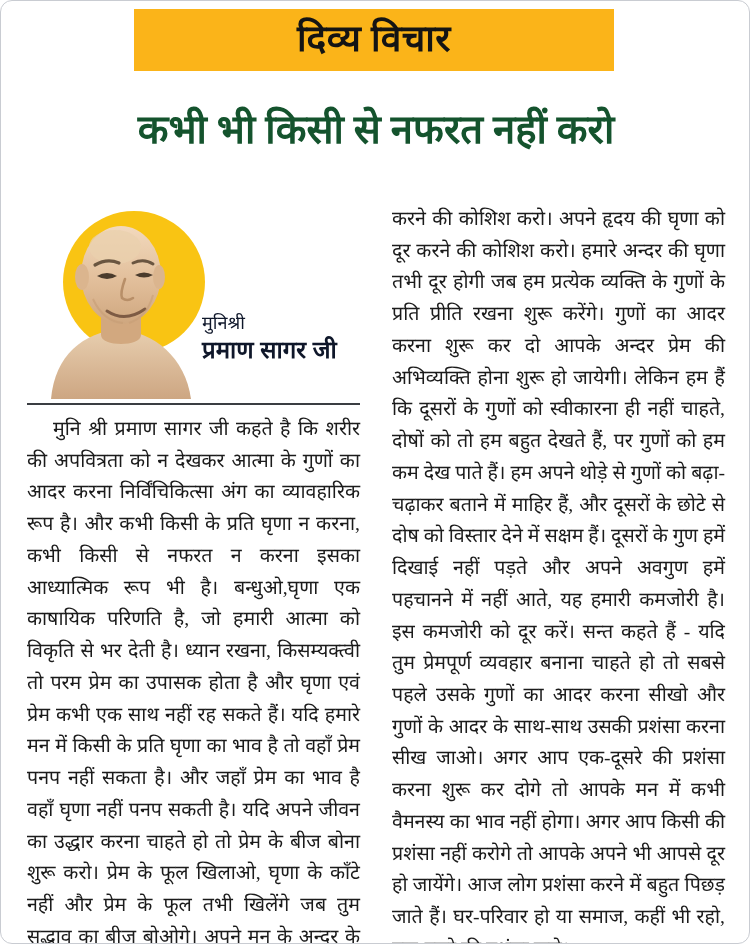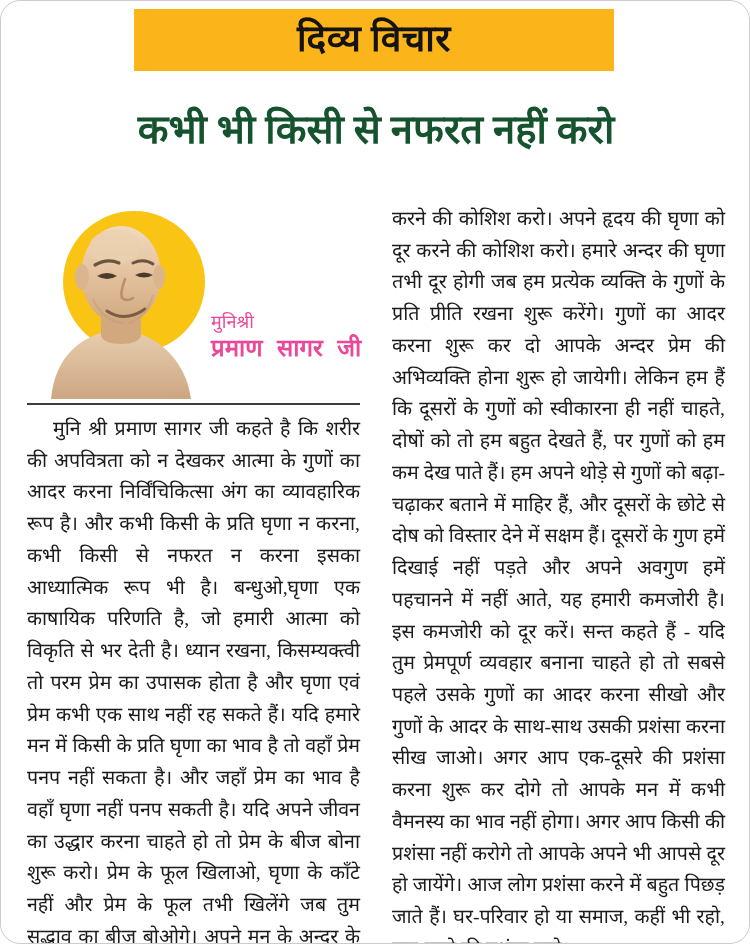--- a/index.html
+++ b/index.html
@@ -12,21 +12,21 @@
     font-family: "Liberation Serif", "DejaVu Serif", serif;
   }
 
   #page {
     position: relative;
     width: 750px;
     height: 944px;
     box-sizing: border-box;
     background: #ffffff;
     border: 1px solid #c9ccd2;
-    border-radius: 20px;
+    border-radius: 12px;
     overflow: hidden;
   }
 
   
   .masthead-wrap {
     position: absolute;
     left: 0;
     top: 8px;
     width: 750px;
     height: 62px;
@@ -111,25 +111,25 @@
   .portrait-svg {
     position: absolute;
     left: 18px;
     top: 4px;
     width: 180px;
     height: 192px;
   }
 
   .caption {
     position: absolute;
-    left: 184px;
+    left: 175px;
     top: 110px;
     width: 158px;
-    font-family: Liberation Mono, monospace;
-    color: #ec4899;
+    font-family: Liberation Sans, sans-serif;
+    color: #0f172a;
     line-height: 1.22;
   }
   .caption .c-line1 { font-size: 18px; font-weight: normal; display: block; }
   .caption .c-line2 { font-size: 24px; font-weight: bold;   display: block; }
   .caption .c-line3 { font-size: 17px; font-weight: normal; display: block; }
 
   .rule {
     width: 333px;
     height: 0;
     border-top: 2px solid #3a3d42;

